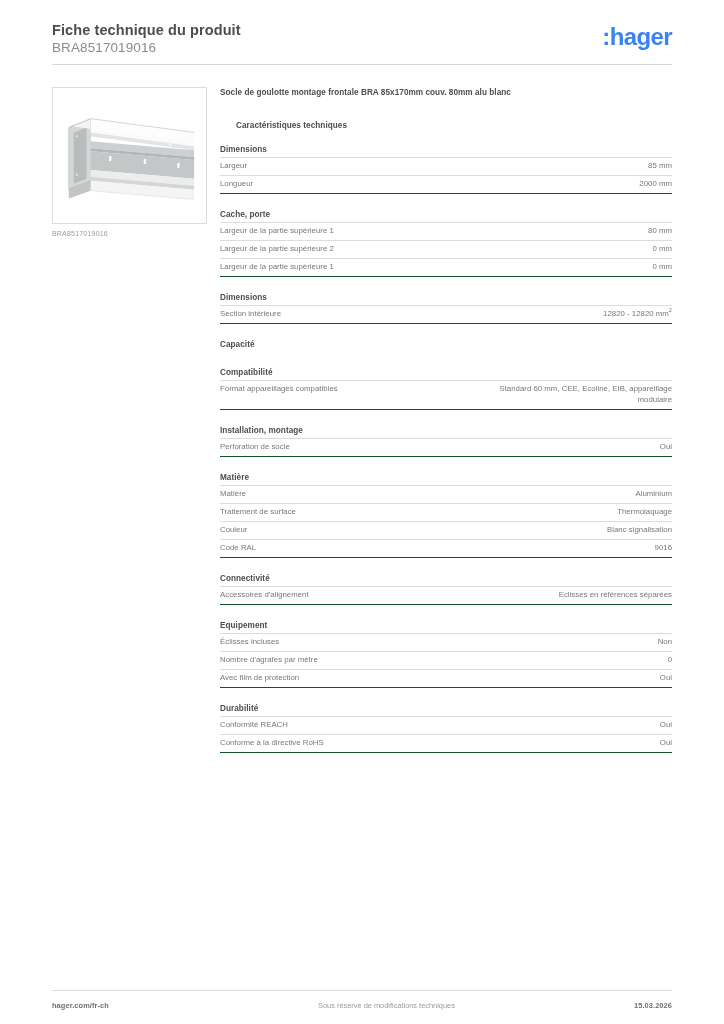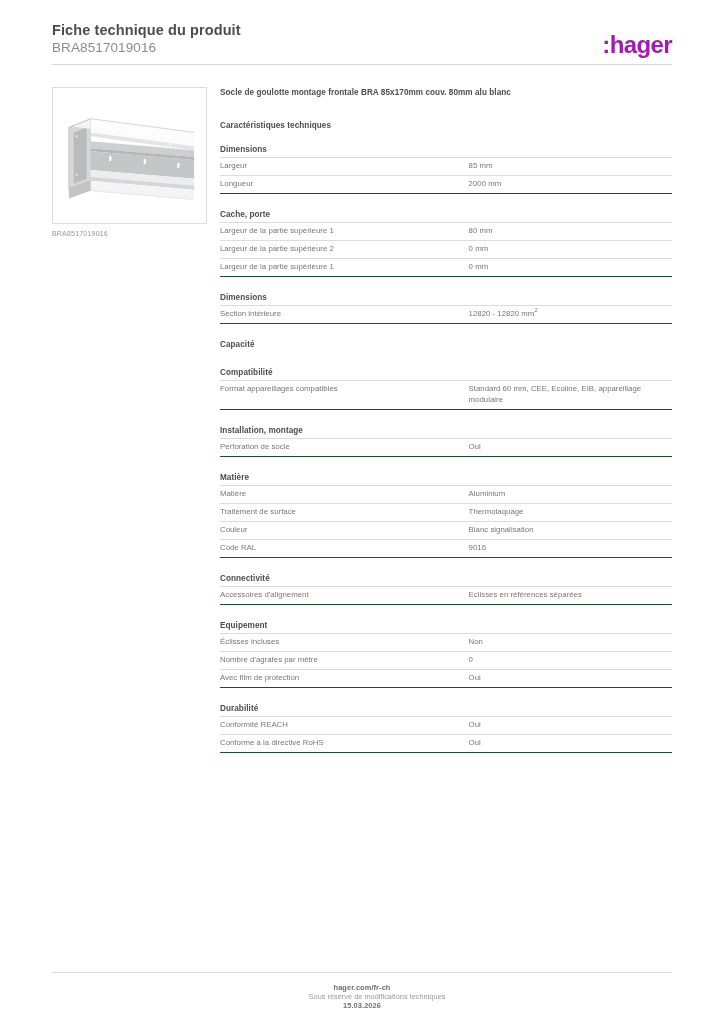--- a/index.html
+++ b/index.html
@@ -38,24 +38,24 @@
     font-size: 13.5px;
     font-weight: normal;
     color: #8c8c8c;
     line-height: 16px;
     letter-spacing: 0.1px;
     margin-top: 1px;
   }
   .brand {
     font-size: 24px;
     font-weight: bold;
-    color: #a21caf;
+    color: #3b82f6;
     letter-spacing: -0.6px;
     line-height: 26px;
-    margin-top: 10px;
+    margin-top: 2px;
   }
   .header-rule {
     height: 1px;
     background: #d9d9d9;
     margin-top: 18px;
   }
 
   
   .body-wrap {
     display: flex;
@@ -89,20 +89,21 @@
     color: #4d4d4d;
     letter-spacing: 0.05px;
     line-height: 11px;
   }
   .tech-heading {
     font-size: 8.2px;
     font-weight: bold;
     color: #4d4d4d;
     margin-top: 23px;
     letter-spacing: 0.05px;
+    margin-left: 16px;
   }
 
   
   .spec-group { margin-top: 16px; }
   .spec-group:first-of-type { margin-top: 15px; }
   .group-title {
     font-size: 8.2px;
     font-weight: bold;
     color: #4d4d4d;
     padding-bottom: 3px;
@@ -113,37 +114,36 @@
   .spec-row:last-child { border-bottom: 1px solid #14532d; }
   .spec-label, .spec-value {
     font-size: 7.8px;
     color: #777777;
     padding: 3px 0 3.5px 0;
     line-height: 10.5px;
     vertical-align: top;
     letter-spacing: 0.02px;
   }
   .spec-label { text-align: left; width: 55%; padding-right: 8px; }
-  .spec-value { width: 45%; }
+  .spec-value { text-align: right; width: 45%; }
   .spec-value sup { font-size: 5.6px; vertical-align: super; line-height: 0; }
 
   
   .footer {
     position: absolute;
     left: 52px;
     right: 52px;
     bottom: 14px;
   }
   .footer-rule { height: 1px; background: #dcdcdc; }
   .footer-inner {
     display: flex;
     align-items: center;
     justify-content: flex-start;
     margin-top: 10px;
-    flex-direction: column;
   }
   .footer-left {
     font-size: 7.4px;
     font-weight: bold;
     color: #6e6e6e;
     letter-spacing: 0.1px;
     flex: 0 0 auto;
   }
   .footer-center {
     font-size: 7.4px;

